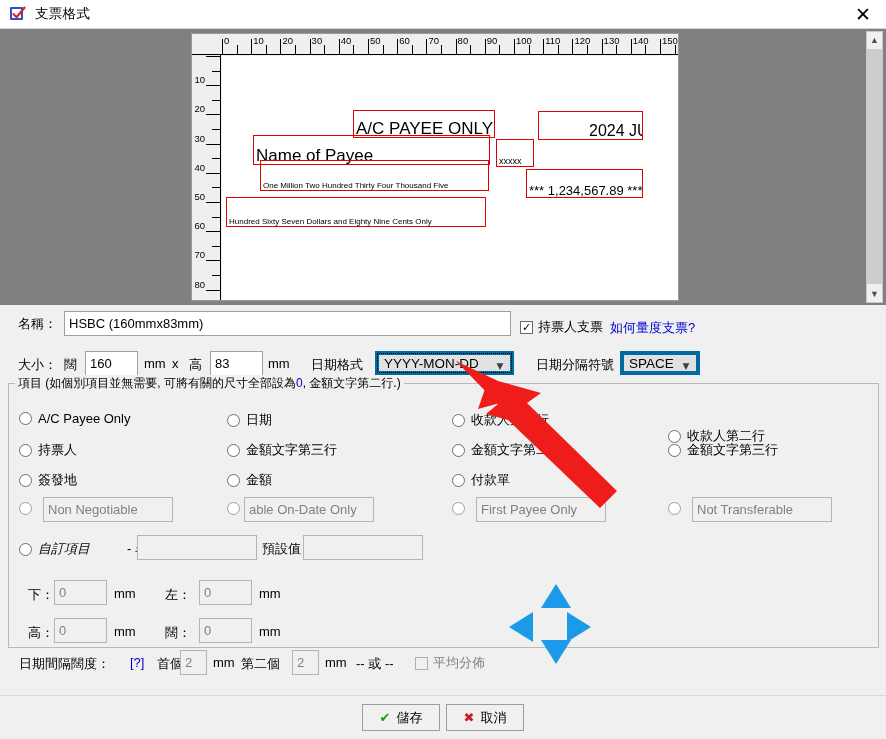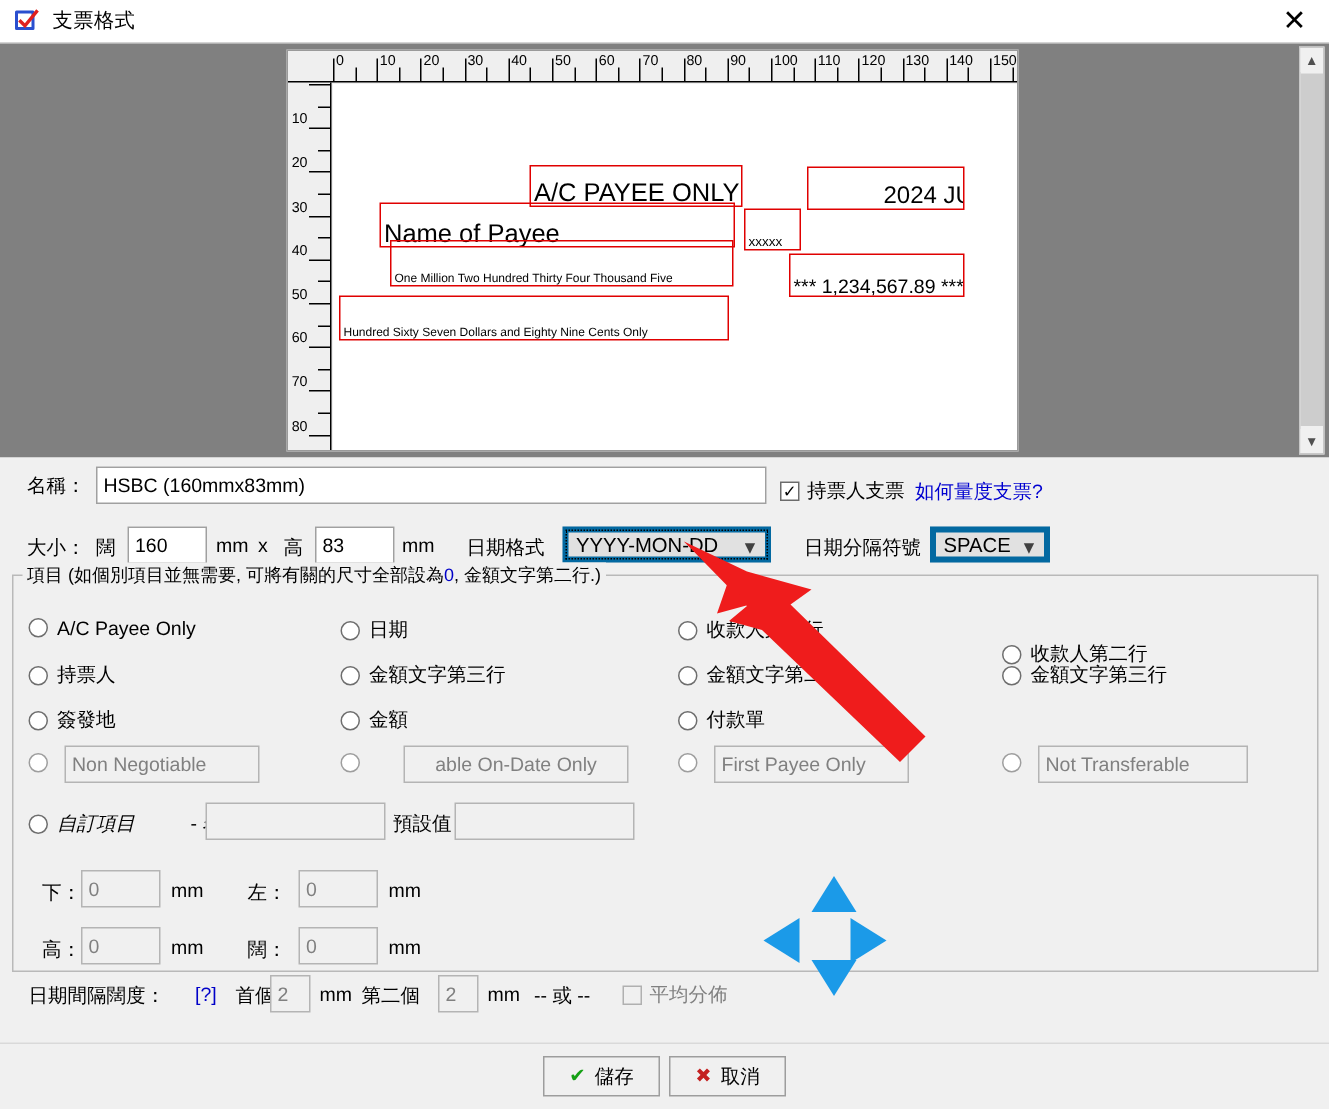--- a/index.html
+++ b/index.html
@@ -384,21 +384,21 @@
             <span class="ring"></span>
             <span>付款單</span>
           </div>
           <div class="radio dis" style="left: 10px; top: 118px;">
             <span class="ring"></span>
           </div>
           <input class="txt dis" readonly="" value="Non Negotiable" style="left: 34px; top: 113px; width: 130px; height: 25px;">
           <div class="radio dis" style="left: 218px; top: 118px;">
             <span class="ring"></span>
           </div>
-          <input class="txt dis" readonly="" value="able On-Date Only" style="left: 260px; top: 113px; width: 150px; height: 25px; text-align: center;">
+          <input class="txt dis" readonly="" value="able On-Date Only" style="left: 235px; top: 113px; width: 130px; height: 25px;">
           <div class="radio dis" style="left: 443px; top: 118px;">
             <span class="ring"></span>
           </div>
           <input class="txt dis" readonly="" value="First Payee Only" style="left: 467px; top: 113px; width: 130px; height: 25px;">
           <div class="radio dis" style="left: 659px; top: 118px;">
             <span class="ring"></span>
           </div>
           <input class="txt dis" readonly="" value="Not Transferable" style="left: 683px; top: 113px; width: 140px; height: 25px;">
           <div class="radio" style="left: 10px; top: 156px; font-style: italic;">
             <span class="ring"></span>

